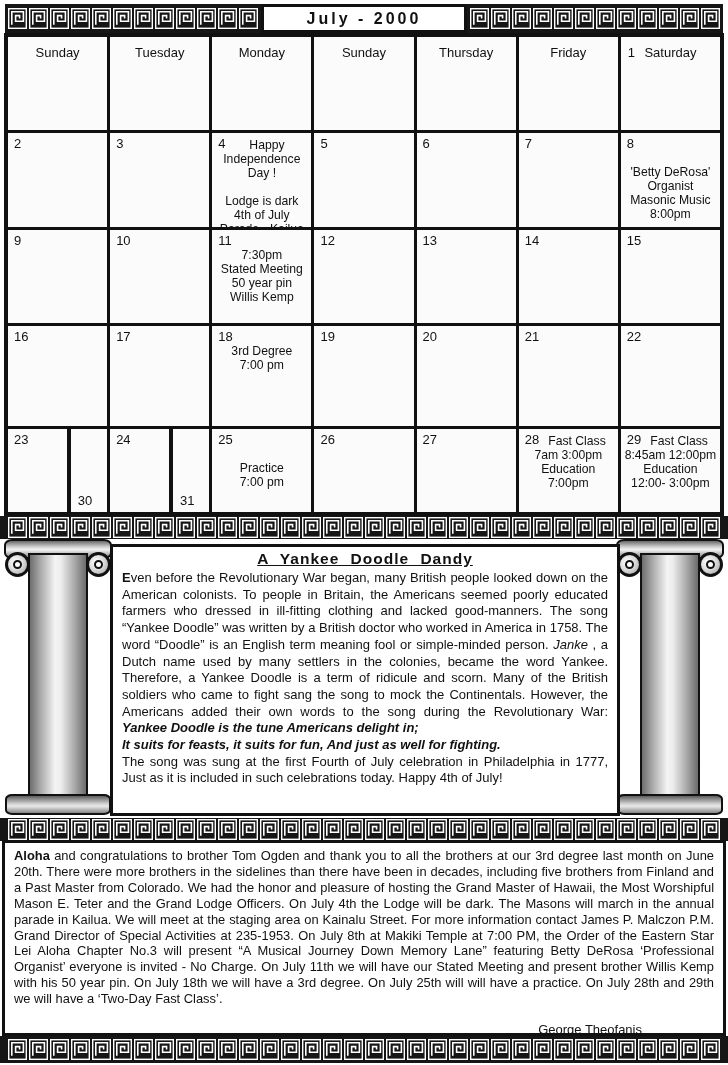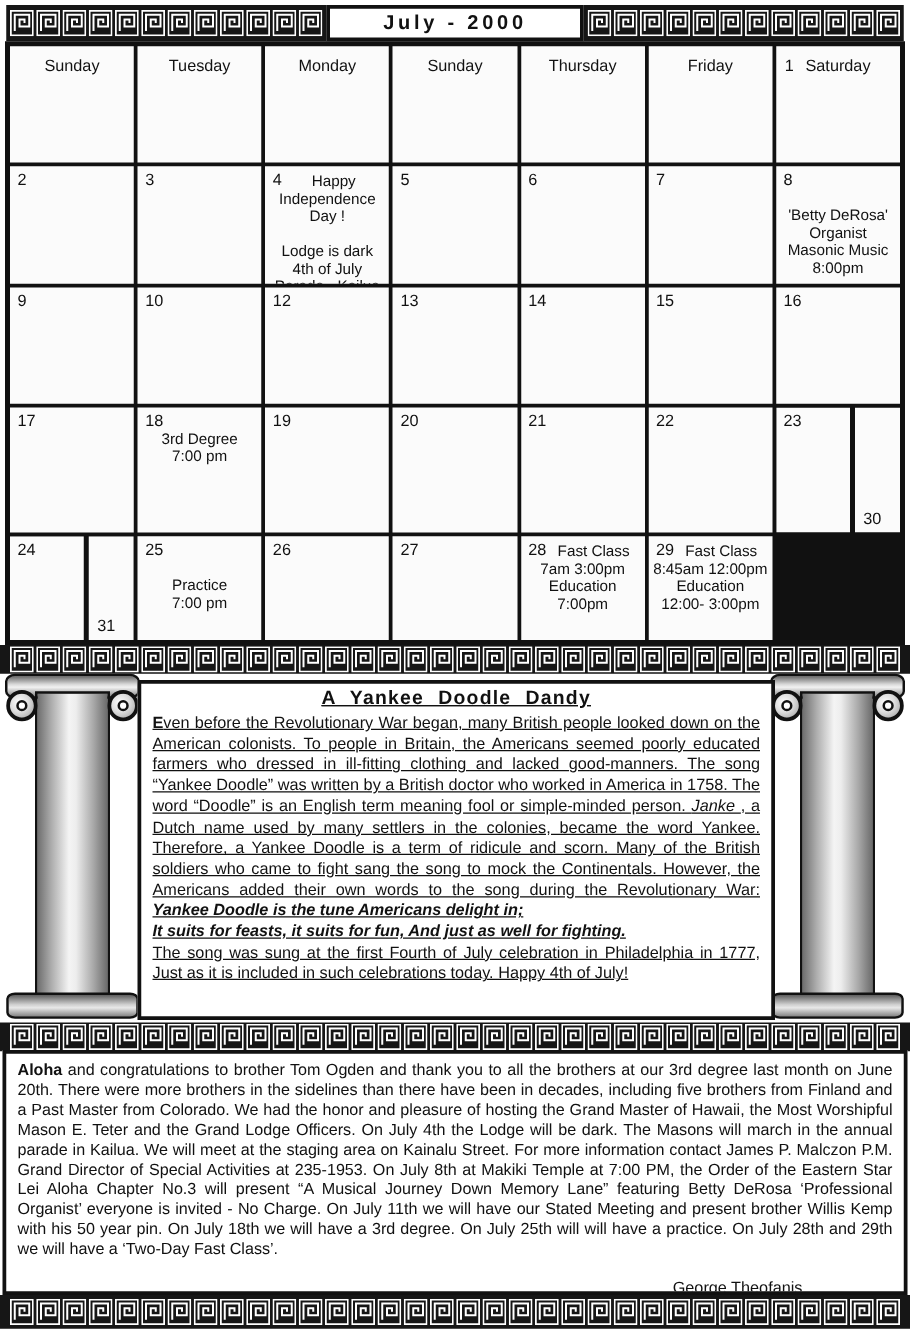--- a/index.html
+++ b/index.html
@@ -48,21 +48,21 @@
        background:radial-gradient(circle at 38% 38%,#fff 0%,#ddd 45%,#9a9a9a 100%);box-sizing:border-box;}
   .volute::after{content:"";position:absolute;left:50%;top:50%;width:9px;height:9px;margin:-4.5px;
        border:2px solid #111;border-radius:50%;background:#fff;box-sizing:border-box;}
   .volute.l{left:1px;}  .volute.r{right:1px;}
   .base{position:absolute;left:1px;right:1px;bottom:0;height:17px;border:2px solid #111;
        border-radius:7px/5px;
        background:linear-gradient(180deg,#5e5e5e,#cfcfcf 45%,#e8e8e8 60%,#858585);}
 
   
   .article-box{position:absolute;left:110px;top:544px;width:510px;height:272px;border:3px solid #111;
-               box-sizing:border-box;background:#fff;padding:3px 9px;overflow:hidden;text-decoration:underline;}
+               box-sizing:border-box;background:#fff;padding:3px 9px;overflow:hidden;}
   .article-title{text-align:center;font-weight:bold;font-size:15.5px;text-decoration:underline;
                  word-spacing:6px;letter-spacing:1px;margin-bottom:2px;}
   .article-body{font-size:13px;line-height:16.7px;text-align:justify;}
   .b{font-weight:bold;}  .i{font-style:italic;}
 
   
   .aloha-box{position:absolute;left:2px;top:840px;width:724px;height:196px;border:3px solid #111;
              box-sizing:border-box;background:#fff;padding:5px 9px;overflow:hidden;}
   .aloha-body{font-size:12.9px;line-height:15.9px;text-align:justify;}
   .signature{text-align:right;padding-right:72px;font-size:13px;line-height:16px;margin-top:15px;}
@@ -257,20 +257,31 @@
           <div class="num">9</div>
         </div>
       </div>
       <div class="cell">
         <div class="numrow">
           <div class="num">10</div>
         </div>
       </div>
       <div class="cell">
         <div class="numrow">
+          <div class="num">11</div>
+        </div>
+        <div class="lines">
+          <div class="line">7:30pm</div>
+          <div class="line">Stated  Meeting</div>
+          <div class="line">50 year pin</div>
+          <div class="line">Willis Kemp</div>
+        </div>
+      </div>
+      <div class="cell">
+        <div class="numrow">
           <div class="num">12</div>
         </div>
       </div>
       <div class="cell">
         <div class="numrow">
           <div class="num">13</div>
         </div>
       </div>
       <div class="cell">
         <div class="numrow">

